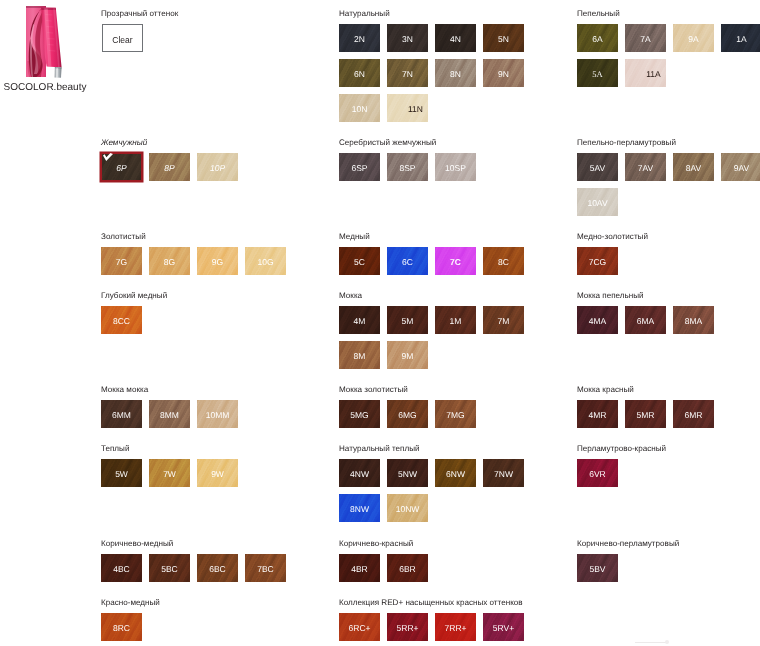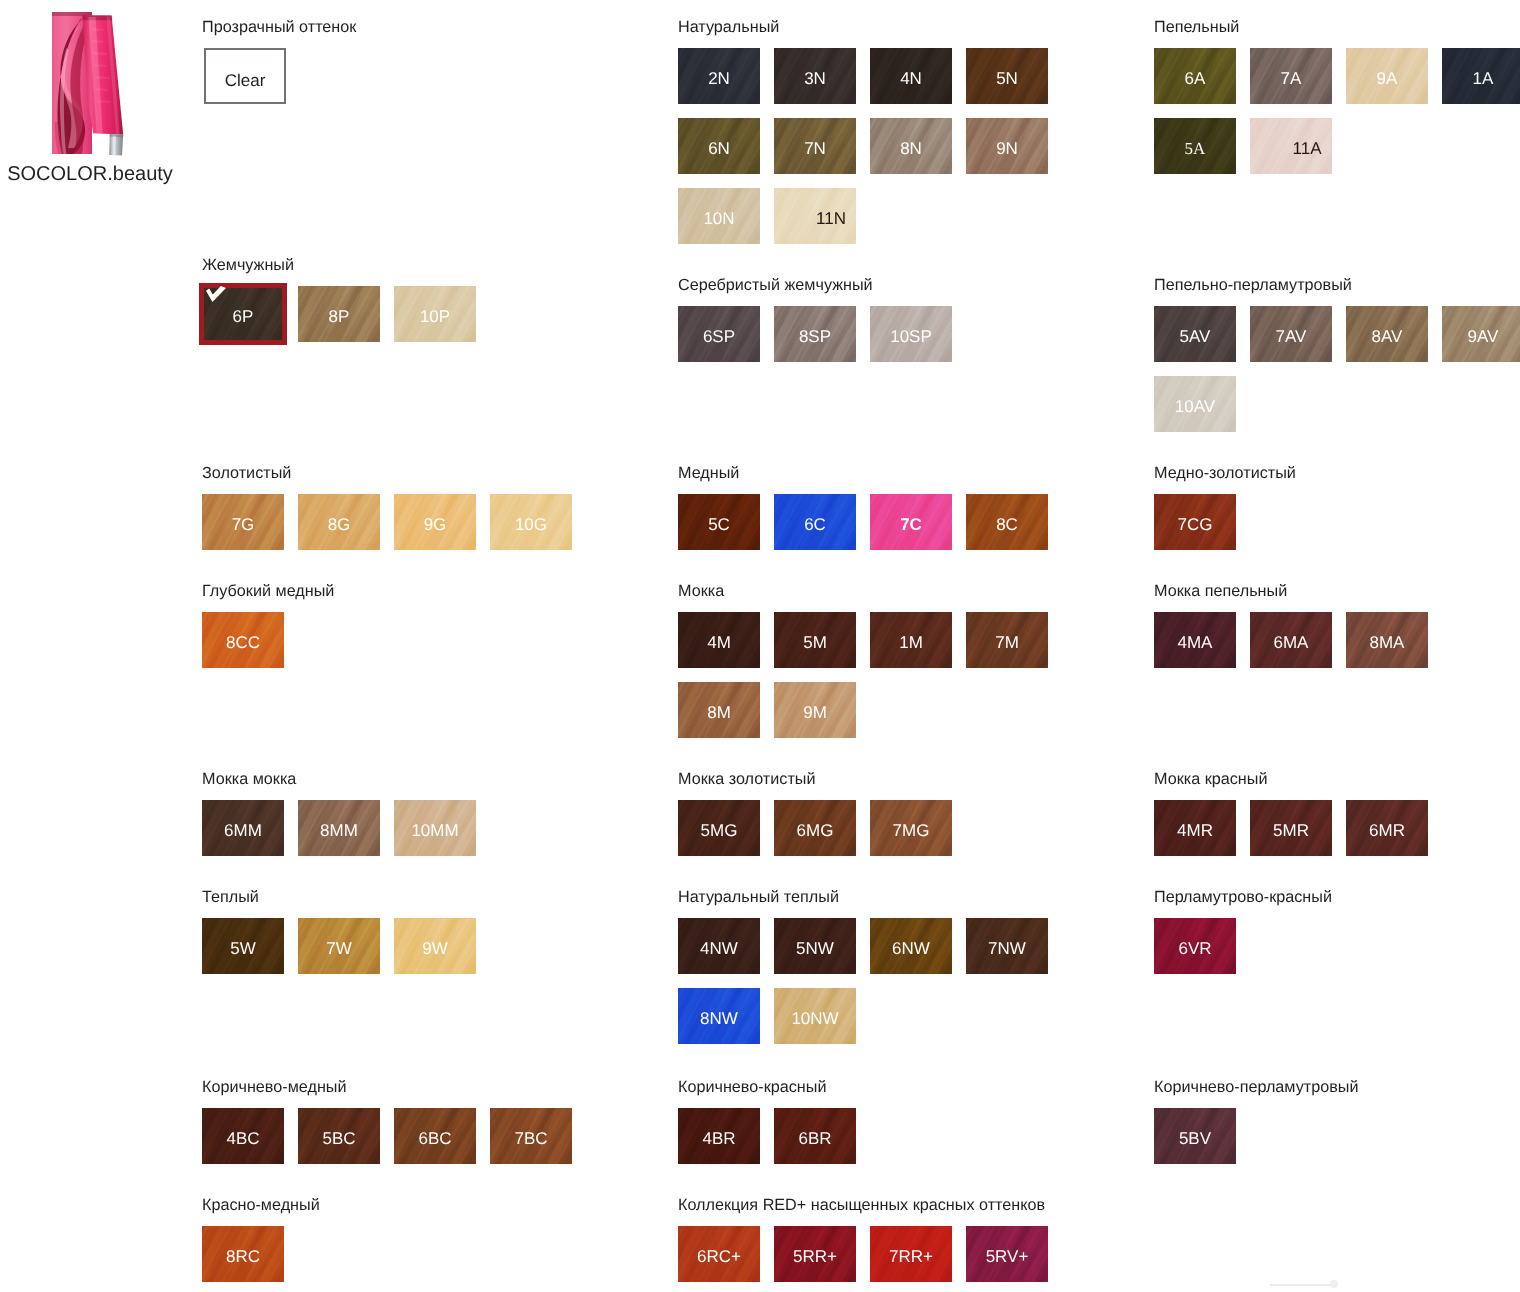--- a/index.html
+++ b/index.html
@@ -105,21 +105,21 @@
       </svg>
     </div>
     <div class="brand-name">SOCOLOR.beauty</div>
   </div>
   <div class="cols">
     <div class="col col1">
         <div class="section" style="top: 9px;">
           <div class="sec-title">Прозрачный оттенок</div>
           <button class="clear-btn">Clear</button>
         </div>
-        <div class="section" style="top: 128px;">
+        <div class="section" style="top: 138px; font-style: italic;">
           <div class="sec-title">Жемчужный</div>
           <div class="sw-row">
             <div class="sw selected" style="background: rgb(60, 48, 37);">
               <span class="sw-lab">6P</span>
               <span class="check">
                 <svg width="10" height="8" viewBox="0 0 10 8">
                   <path d="M0 2.4 L3.2 8 L10 1.0 L7.4 0 L3.4 4.3 L1.6 1.2 Z" fill="#ffffff"></path>
                 </svg>
               </span>
             </div>
@@ -262,21 +262,21 @@
         </div>
         <div class="section" style="top: 232px;">
           <div class="sec-title">Медный</div>
           <div class="sw-row">
             <div class="sw" style="background: rgb(98, 34, 10);">
               <span class="sw-lab">5C</span>
             </div>
             <div class="sw" style="background: #1d4ed8;">
               <span class="sw-lab">6C</span>
             </div>
-            <div class="sw" style="background: #ec4899; font-weight: bold;">
+            <div class="sw" style="background: #d946ef; font-weight: bold;">
               <span class="sw-lab">7C</span>
             </div>
             <div class="sw" style="background: rgb(155, 76, 24);">
               <span class="sw-lab">8C</span>
             </div>
           </div>
         </div>
         <div class="section" style="top: 291px;">
           <div class="sec-title">Мокка</div>
           <div class="sw-row">

